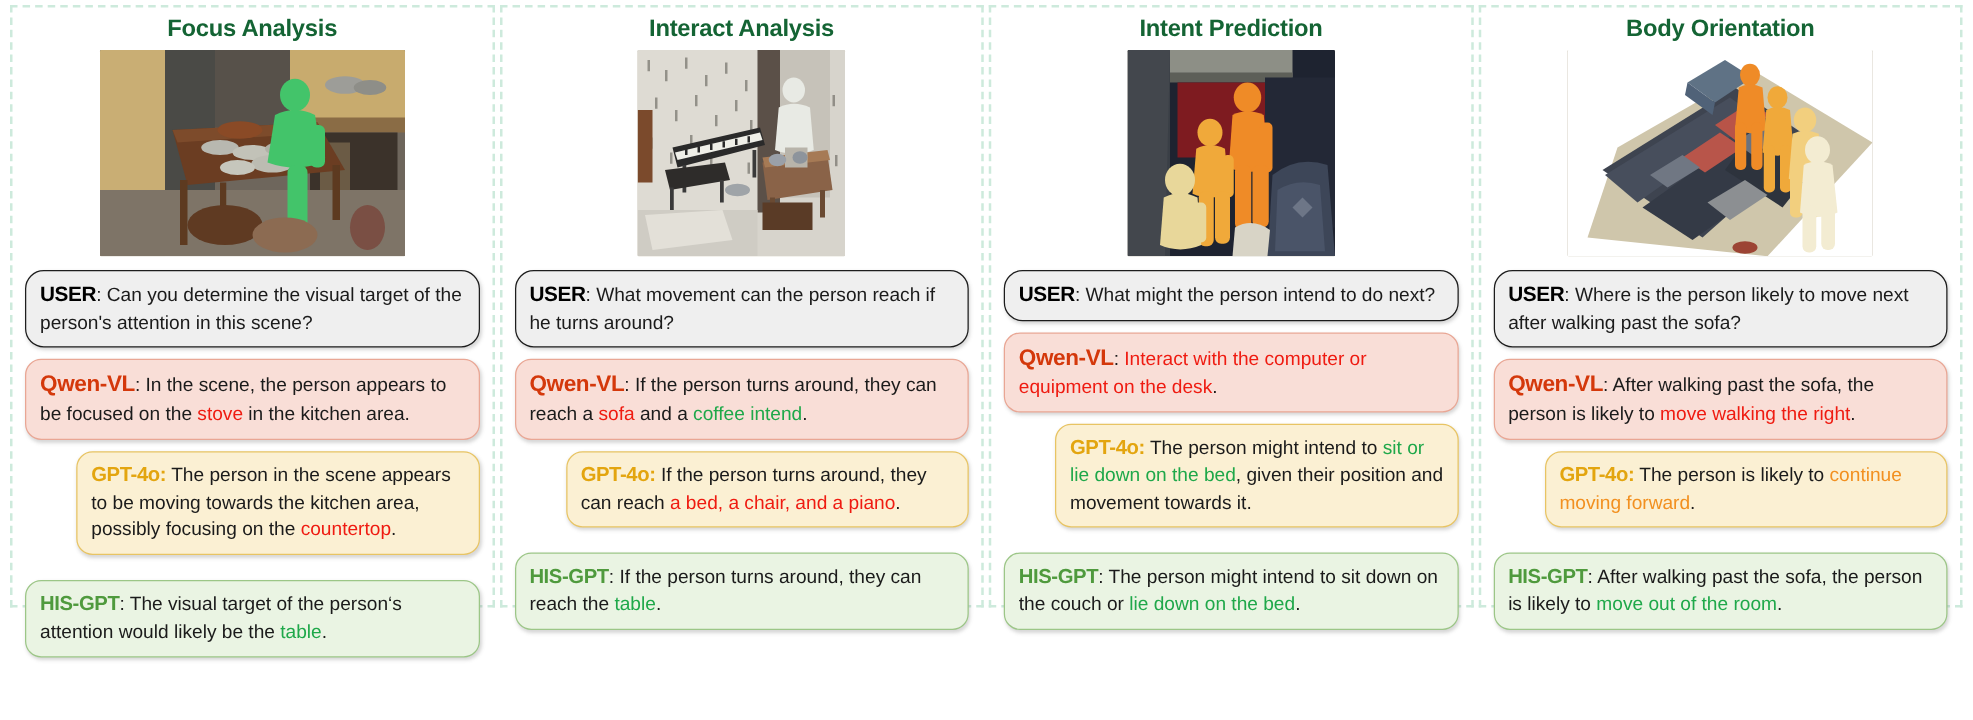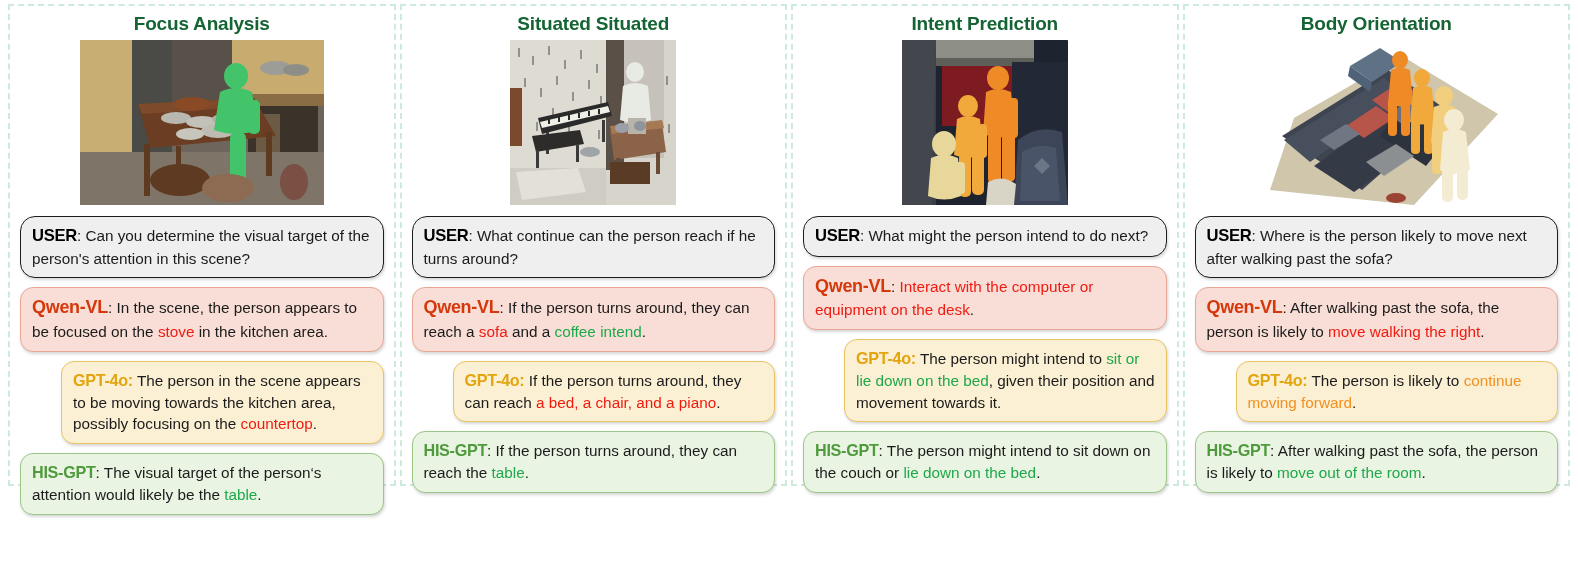--- a/index.html
+++ b/index.html
@@ -81,20 +81,21 @@
     border: 1.4px solid #e9a694;
   }
   .bubble.gpt {
     background: #fbf0d3;
     border: 1.4px solid #e8c463;
     margin-left: 41px;
   }
   .bubble.his {
     background: #eaf4e3;
     border: 1.4px solid #9cc687;
+    margin-top: 11px;
   }
   .speaker { font-weight: bold; }
   .speaker.user-lab  { color: #000000; font-size: 16.6px; letter-spacing: -0.3px; }
   .speaker.qwen-lab  { color: #d4380b; font-size: 18px; letter-spacing: -0.3px; }
   .speaker.gpt-lab   { color: #e3a50f; font-size: 16.2px; letter-spacing: -0.3px; }
   .speaker.his-lab   { color: #4f9a3d; font-size: 16.2px; letter-spacing: -0.3px; }
 
   .hl-red    { color: #ef1b11; }
   .hl-green  { color: #1fa84a; }
   .hl-orange { color: #f29020; }
@@ -152,21 +153,21 @@
       <div class="bubble gpt">
         <span class="speaker gpt-lab">GPT-4o:</span><span><span> The person in the scene appears to be moving towards the kitchen area, possibly focusing on the </span><span class="hl-red">countertop</span><span>.</span></span>
       </div>
       <div class="bubble his">
         <span class="speaker his-lab">HIS-GPT</span><span><span>: The visual target of the person‘s attention would likely be the </span><span class="hl-green">table</span><span>.</span></span>
       </div>
     </div>
   </div>
 
   <div class="column">
-    <div class="col-title">Situated Situated</div>
+    <div class="col-title">Interact Analysis</div>
     <div class="scene scene-narrow">
       <svg viewBox="0 0 166 165" preserveAspectRatio="none">
         <rect x="0" y="0" width="166" height="165" fill="#d7d4cc"></rect>
         <rect x="0" y="0" width="96" height="128" fill="#dedbd3"></rect>
         <g fill="#6c6a63" opacity="0.65">
           <rect x="8" y="8" width="2" height="9"></rect>
             <rect x="22" y="16" width="2" height="9"></rect>
           <rect x="38" y="6" width="2" height="9"></rect>
             <rect x="54" y="20" width="2" height="9"></rect>
           <rect x="70" y="10" width="2" height="9"></rect>
@@ -223,21 +224,21 @@
         <rect x="118" y="78" width="18" height="16" fill="#b8b4aa"></rect>
         <ellipse cx="112" cy="88" rx="7" ry="5" fill="#9aa0a8"></ellipse>
         <ellipse cx="130" cy="86" rx="6" ry="5" fill="#8d949c"></ellipse>
         <rect x="0" y="128" width="96" height="37" fill="#cfccc4"></rect>
         <path d="M 6 132 L 68 128 L 76 152 L 12 160 Z" fill="#e3e0d8"></path>
         <ellipse cx="80" cy="112" rx="10" ry="5" fill="#9fa4a8"></ellipse>
       </svg>
     </div>
     <div class="bubbles">
       <div class="bubble user">
-        <span class="speaker user-lab">USER</span><span><span>: What continue can the person reach if he turns around?</span></span>
+        <span class="speaker user-lab">USER</span><span><span>: What movement can the person reach if he turns around?</span></span>
       </div>
       <div class="bubble qwen">
         <span class="speaker qwen-lab">Qwen-VL</span><span><span>: If the person turns around, they can reach a </span><span class="hl-red">sofa</span><span> and a </span><span class="hl-green">coffee intend</span><span>.</span></span>
       </div>
       <div class="bubble gpt">
         <span class="speaker gpt-lab">GPT-4o:</span><span><span> If the person turns around, they can reach </span><span class="hl-red">a bed, a chair, and a piano</span><span>.</span></span>
       </div>
       <div class="bubble his">
         <span class="speaker his-lab">HIS-GPT</span><span><span>: If the person turns around, they can reach the </span><span class="hl-green">table</span><span>.</span></span>
       </div>

